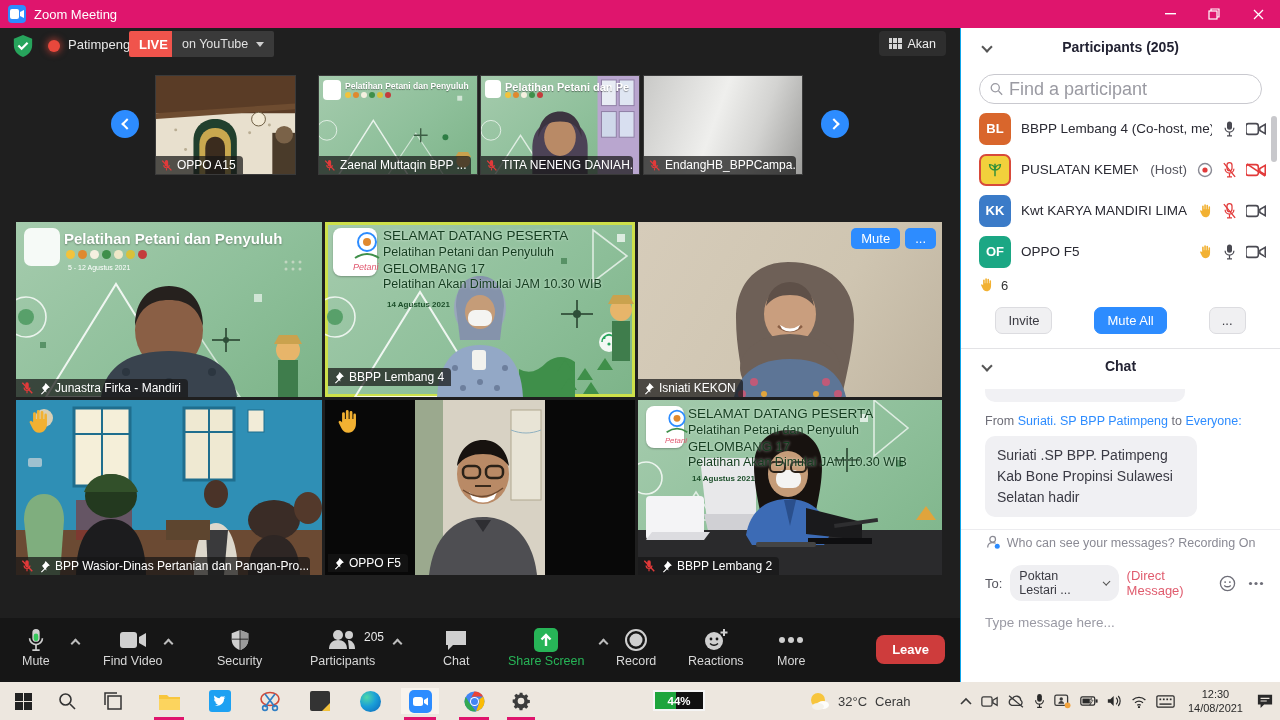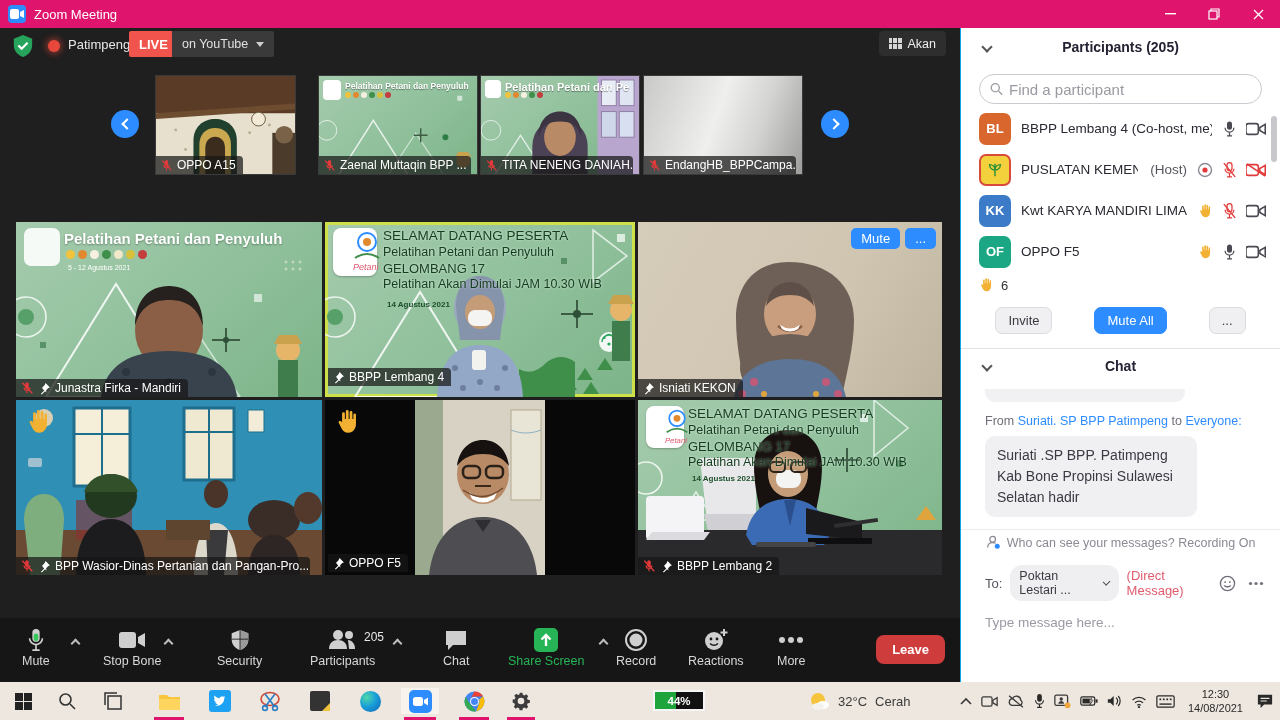--- a/index.html
+++ b/index.html
@@ -67,21 +67,21 @@
   .zbadge { position:absolute; color:#e8e8e8; font-size:12px; }
   .leavebtn { position:absolute; right:15px; top:17px; background:#ce3c3c; color:#fff; font-weight:bold; font-size:13px; border-radius:8px; padding:7px 16px; }
   .sharelabel { color:#27b457 !important; }
 
   
   .sidebar { position:absolute; left:960px; top:28px; width:320px; height:654px; background:#fff; border-left:1px solid #0ea5e9; }
   .panelhead { position:relative; height:38px; display:flex; align-items:center; justify-content:center; }
   .panelhead .pchev { position:absolute; left:22px; top:15px; width:8px; height:8px; border-right:2px solid #555; border-bottom:2px solid #555; transform:rotate(45deg); }
   .panelhead .ptitle { font-size:14px; font-weight:bold; color:#232333; }
   .searchbox { position:relative; margin:8px 18px 4px 18px; height:30px; border:1px solid #c9c9cf; border-radius:15px; display:flex; align-items:center; padding:0 10px; gap:6px; }
-  .searchbox input { border:none; outline:none; font-size:15px; color:#000000; width:100%; font-family:"Liberation Sans",sans-serif; background:transparent; }
+  .searchbox input { border:none; outline:none; font-size:18px; color:#000000; width:100%; font-family:"Liberation Sans",sans-serif; background:transparent; }
   .searchbox input::placeholder { color:#9a9aa2; }
   .prow { position:relative; height:41px; display:flex; align-items:center; padding:0 14px 0 18px; gap:10px; }
   .avatar { width:32px; height:32px; border-radius:7px; color:#fff; font-weight:bold; font-size:13px; display:flex; align-items:center; justify-content:center; flex:0 0 auto; }
   .pname { font-size:13.5px; color:#2a2a33; white-space:nowrap; overflow:hidden; }
   .pbadge { font-size:13.5px; color:#55555e; margin-left:2px; }
   .picons { margin-left:auto; display:flex; align-items:center; gap:9px; flex:0 0 auto; }
   .handsrow { display:flex; align-items:center; gap:7px; padding:6px 18px 2px 18px; font-size:13px; color:#333; }
   .pbuttons { display:flex; align-items:center; justify-content:center; gap:42px; padding:12px 0 14px 0; }
   .pillbtn { background:#f0f0f2; border:1px solid #dcdce0; color:#3a3a42; font-size:13px; border-radius:7px; padding:5px 12px; }
   .bluepill { background:#2D8CFF; border-color:#2D8CFF; color:#fff; }
@@ -598,21 +598,21 @@
       </div>
       <span class="zcaret" style="left:72px; top:22px;"></span>
 
       <div class="zitem" style="left:103px;">
         <span class="ic">
             <svg width="26" height="18" viewBox="0 0 26 18">
               <rect x="0" y="1" width="17" height="16" rx="3" fill="#cfcfcf"></rect>
               <path d="M19 6l7-4v14l-7-4z" fill="#cfcfcf"></path>
             </svg>
           </span>
-        <span>Stop Bone</span>
+        <span>Find Video</span>
       </div>
       <span class="zcaret" style="left:165px; top:22px;"></span>
 
       <div class="zitem" style="left:217px;">
         <span class="ic">
             <svg width="20" height="24" viewBox="0 0 24 26">
               <path d="M12 1l10 4v7c0 7-4.5 11-10 13C6.5 23 2 19 2 12V5z" fill="#cfcfcf"></path>
               <path d="M12 1l10 4v7c0 7-4.5 11-10 13z" fill="#9a9a9a"></path>
               <path d="M2 12h20M12 1v24" stroke="#161616" stroke-width="1"></path>
             </svg>

